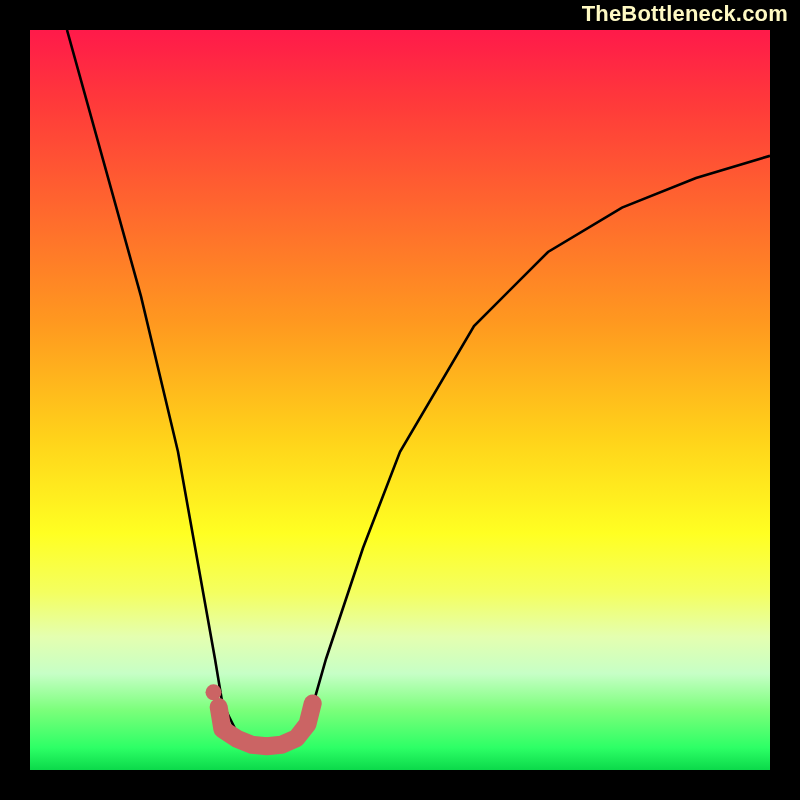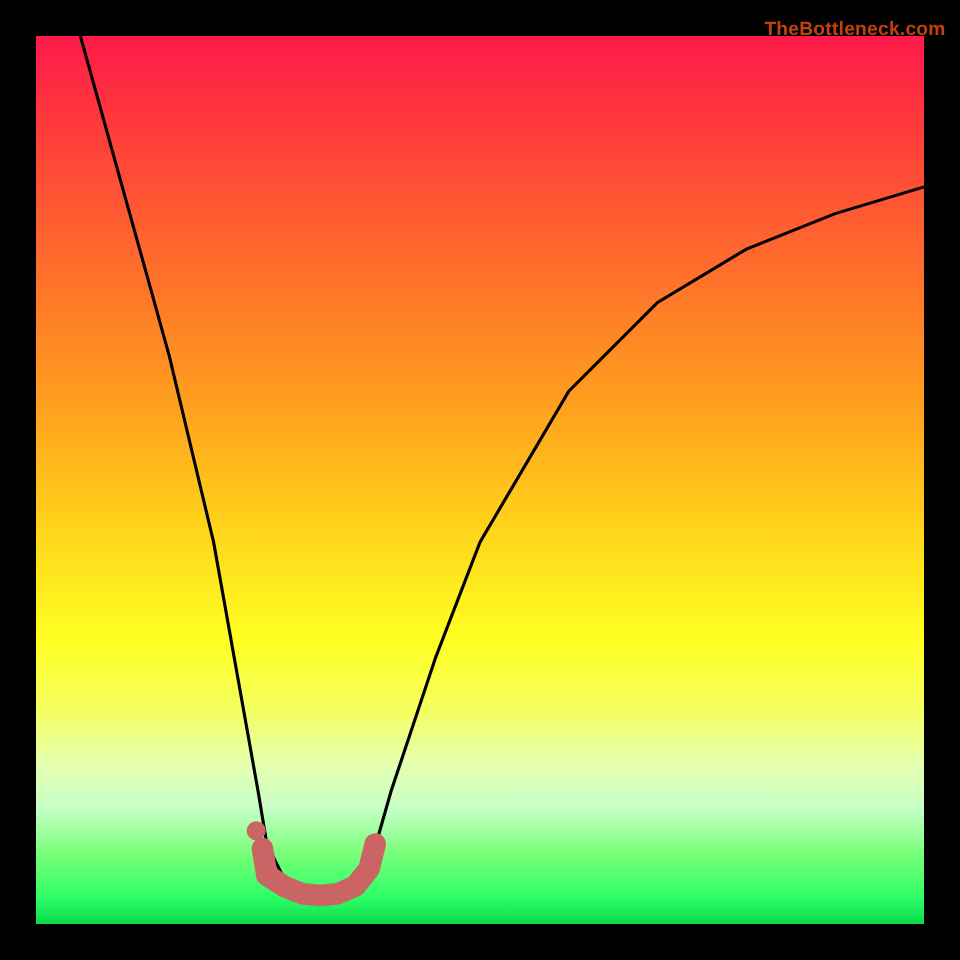--- a/index.html
+++ b/index.html
@@ -30,24 +30,24 @@
       #ffff22 68%,
       #f4ff60 76%,
       #e4ffb0 82%,
       #c6ffc6 87%,
       #7aff7a 92%,
       #2dff66 97%,
       #0bd94a 100%);
   }
   .watermark {
     position: absolute;
-    top: 16px;
+    top: 1px;
     right: 12px;
-    color: #c2410c;
-    font-size: 16px;
+    color: #fef9c3;
+    font-size: 22px;
     font-weight: 600;
     letter-spacing: 0.2px;
     user-select: none;
   }
   svg.curve {
     position: absolute;
     left: 0; top: 0;
     width: 740px; height: 740px;
   }
 </style>

